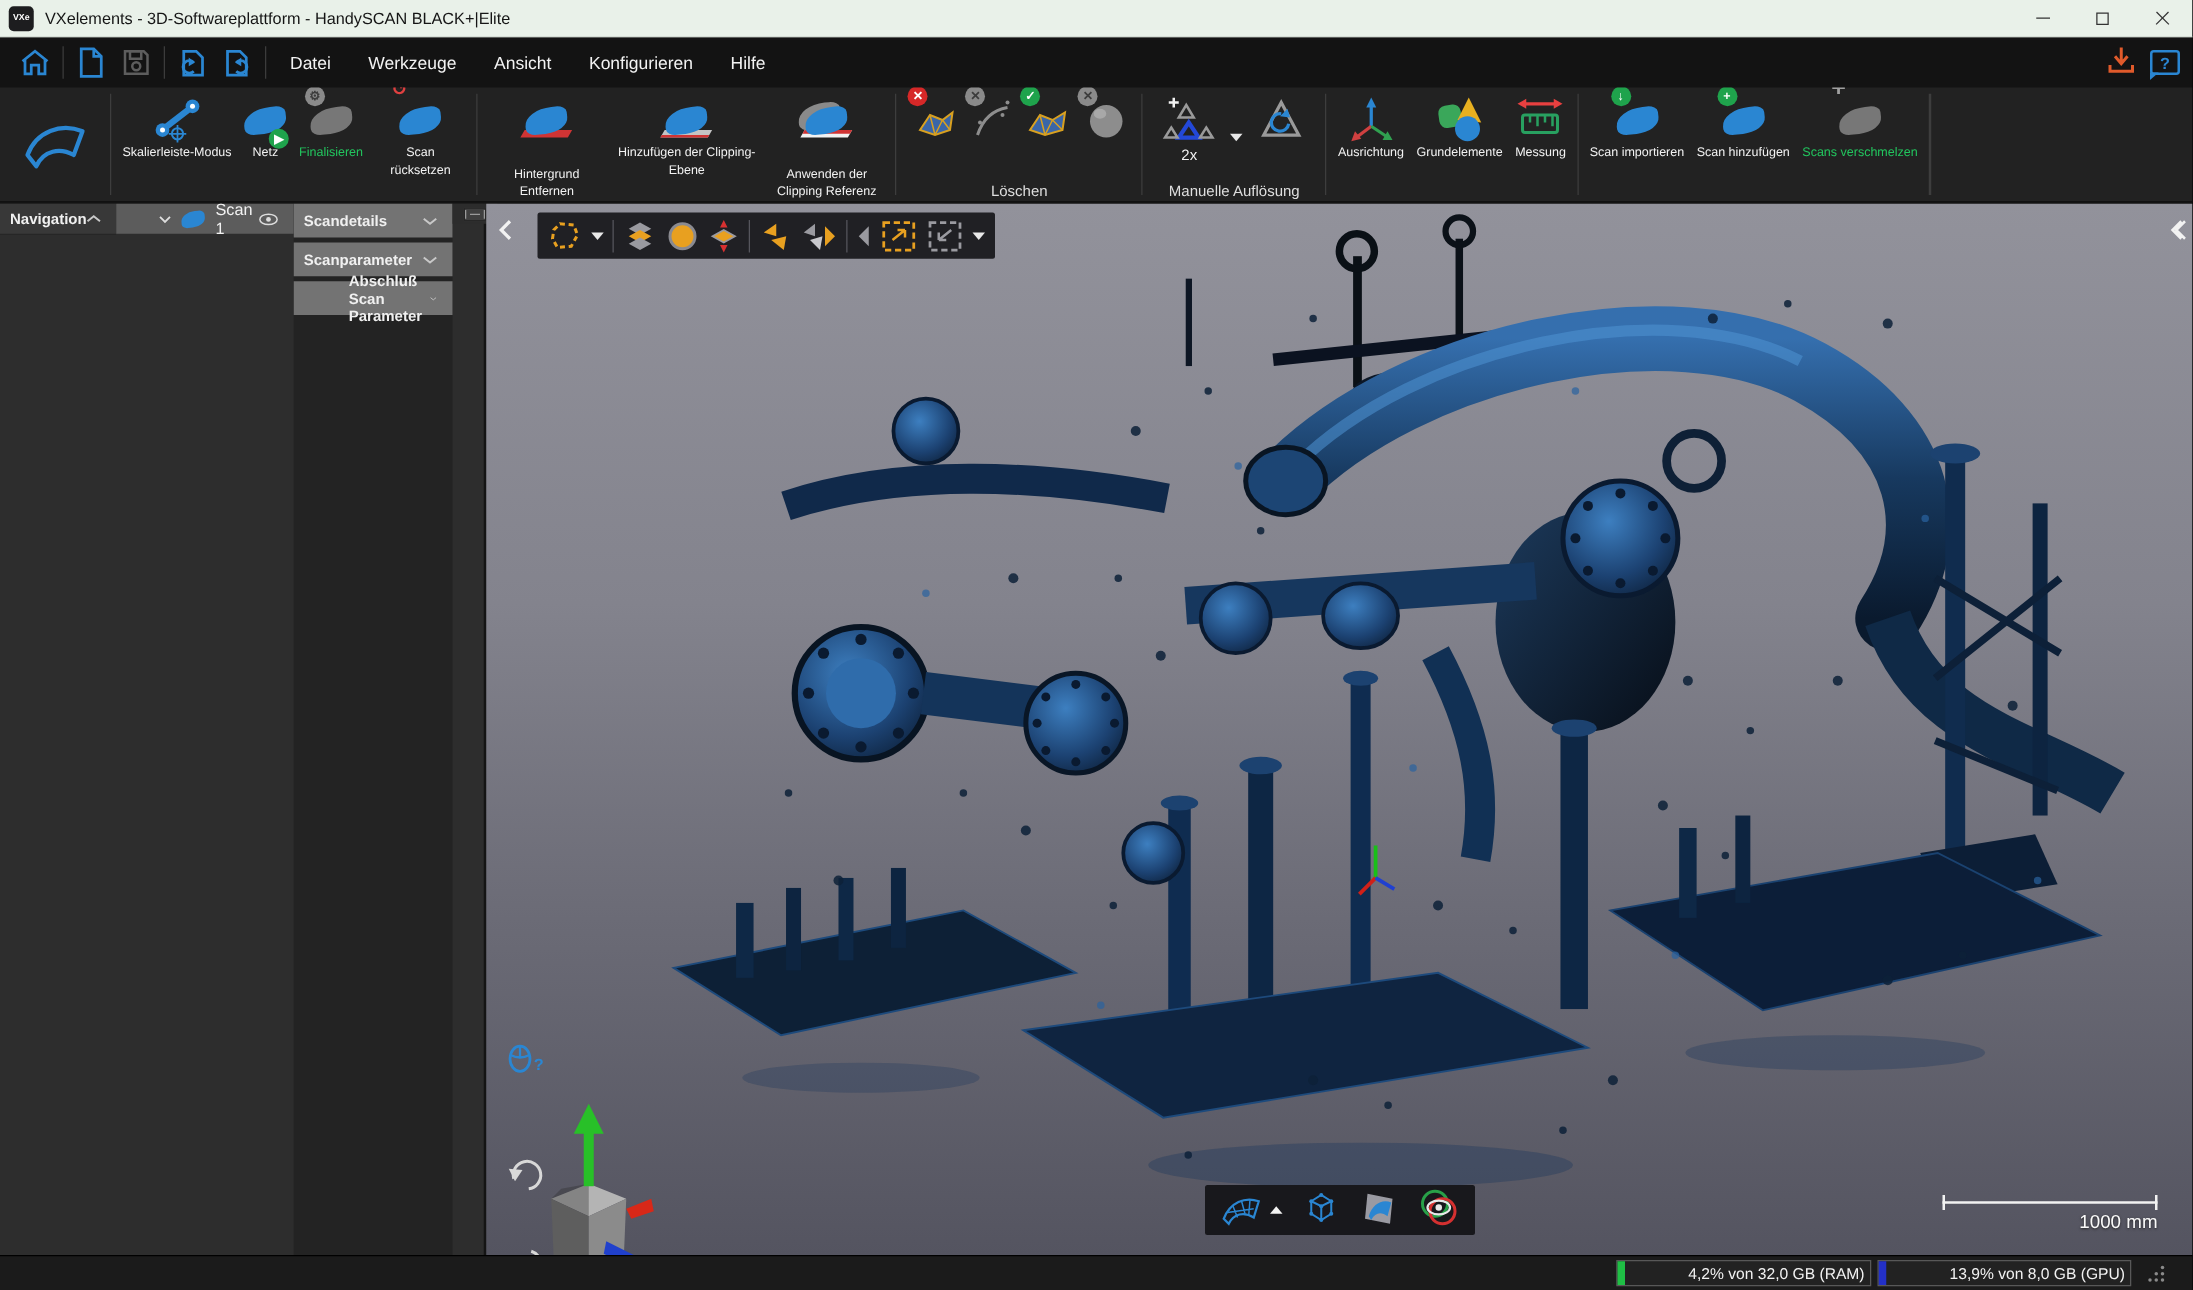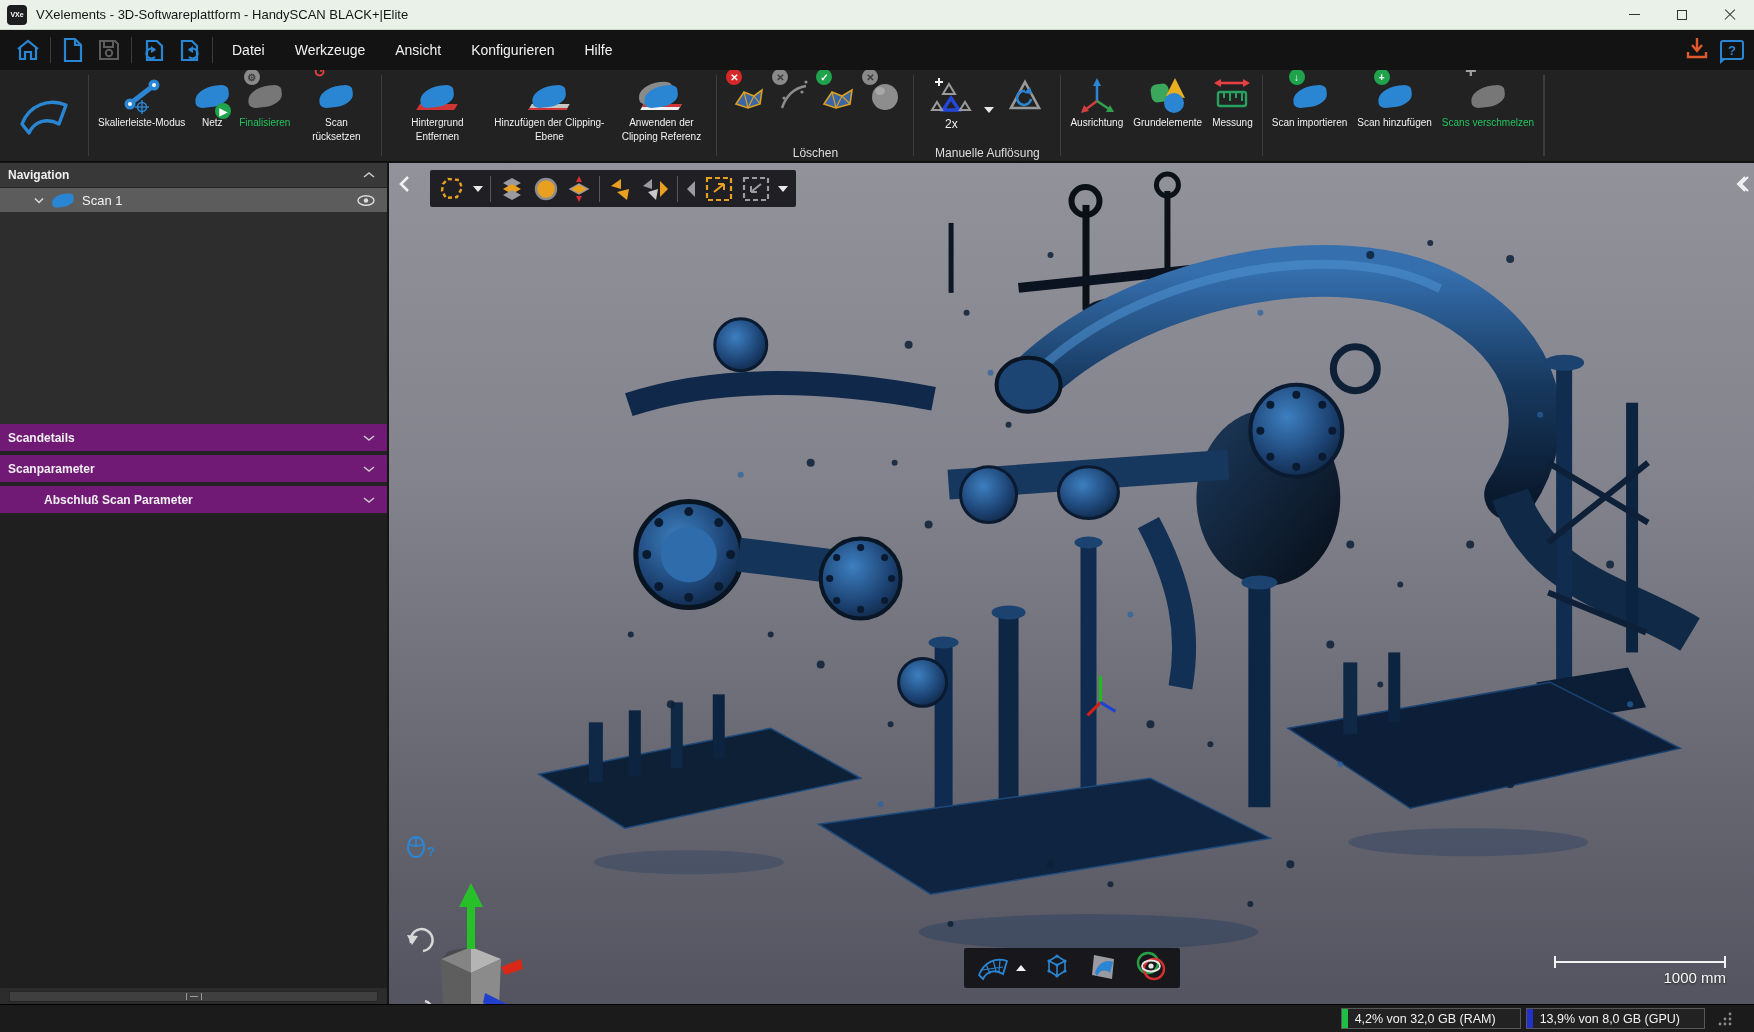--- a/index.html
+++ b/index.html
@@ -36,51 +36,51 @@
 
   
   .ribbon { position:absolute; top:70px; left:0; right:0; height:92px; background:#222222;
     display:flex; align-items:stretch; overflow:hidden; border-bottom:1px solid #0c0c0c; }
   .rsep { width:1px; background:#3d3d3d; margin:5px 0; }
   .rgroup { display:flex; position:relative; padding:5px 4px 16px 4px; align-items:flex-start; }
   .rbtn { display:flex; flex-direction:column; align-items:center; padding:1px 5px; }
   .ric { height:40px; display:flex; align-items:center; justify-content:center; position:relative; }
   .rlb { font-size:10px; line-height:14px; color:#f2f2f2; text-align:center; }
   .disabled .rlb { color:#22c55e; }
-  .w70{max-width:72px;} .w80{max-width:84px;} .w90{max-width:92px;} .w100{max-width:104px;}
+  .w70{max-width:72px;} .w80{max-width:84px;} .w90{max-width:92px;margin-top:17px;} .w100{max-width:104px;}
   .w110{max-width:112px;} .w140{max-width:142px;}
   .glabel { position:absolute; bottom:1px; left:0; right:0; text-align:center; font-size:12px; color:#dedede; }
   .logo-cell { width:88px; display:flex; align-items:center; justify-content:center; }
   .patch { width:34px; height:21px; background:#2a86d2; border-radius:65% 25% 55% 25%;
     transform:rotate(-6deg); position:relative; }
   .patch.gray { background:#777; }
   .badge { position:absolute; width:16px; height:16px; border-radius:50%; color:#fff; font-size:10px;
     font-weight:bold; display:flex; align-items:center; justify-content:center; z-index:2; }
   .badge.green { background:#1fa34c; } .badge.red { background:#d62828; } .badge.gray { background:#8a8a8a; color:#3c3c3c; }
   .badge.tl { left:-4px; top:-7px; }
   .freemark { position:absolute; left:-6px; top:-12px; font-size:15px; font-weight:bold; line-height:15px; }
   .slab { position:absolute; bottom:-3px; left:-2px; width:38px; height:6px; transform:skewX(-30deg); }
   .caret-d { width:0; height:0; border-left:5px solid transparent; border-right:5px solid transparent;
     border-top:6px solid #e8e8e8; }
   .res2x { font-size:12px; color:#f2f2f2; margin-top:1px; }
 
   
   .main { position:absolute; top:163px; left:0; right:0; bottom:28px; display:flex; }
-  .sidebar { width:389px; background:#2d2d2d; display:flex; flex-direction:column; border-right:2px solid #141414; }
+  .sidebar { width:389px; background:#2d2d2d; display:flex; border-right:2px solid #141414; }
   .navheader { height:25px; background:#383838; display:flex; align-items:center; padding:0 12px 0 8px;
     font-size:12px; font-weight:bold; color:#f0f0f0; border-bottom:1px solid #262626;}
   .navheader svg { margin-left:auto; }
   .trow { display:flex; align-items:center; font-size:13px; color:#f2f2f2; padding-right:12px; }
   .trow .eye { margin-left:auto; }
   .row-root { height:25px; background:#464646; font-weight:bold; font-size:15px; }
   .row-scan { height:24px; background:#5c5c5c; }
   .row-pos  { height:24px; }
   .chev { flex:0 0 auto; }
   .sections { background:#232323; padding-bottom:2px; }
-  .sechdr { height:27px; background:#701a75; margin-bottom:4px; display:flex; align-items:center;
+  .sechdr { height:27px; background:#737373; margin-bottom:4px; display:flex; align-items:center;
     padding:0 12px 0 8px; font-size:12px; font-weight:bold; color:#f0f0f0; }
   .sechdr svg { margin-left:auto; }
   .side-fill-top { height:212px; background:#2d2d2d; }
   .side-fill-bottom { flex:1; background:#1f1f1f; }
   .side-scroll { height:16px; background:#2c2c2c; display:flex; align-items:center; padding:0 9px; }
   .scroll-track { flex:1; height:11px; background:#3f3f3f; border:1px solid #262626;
     display:flex; align-items:center; justify-content:center; }
   .scroll-grip { width:16px; height:7px; border-left:1px solid #9a9a9a; border-right:1px solid #9a9a9a;
     display:flex; align-items:center; justify-content:center; }
   .scroll-grip i { display:block; width:8px; height:1px; background:#9a9a9a; }
@@ -103,21 +103,21 @@
   .scale-line:before,.scale-line:after { content:""; position:absolute; top:-5px; width:2px; height:12px; background:#f2f2f2; }
   .scale-line:before { left:0; } .scale-line:after { right:0; }
   .scale-text { margin-top:6px; text-align:right; font-size:15px; color:#fafafa; text-shadow:0 1px 2px #222; }
   .mousehelp { position:absolute; left:17px; top:672px; display:flex; align-items:flex-end; }
   .mousehelp span { color:#2a86d2; font-size:13px; font-weight:bold; margin-left:1px; }
   .navcube { position:absolute; left:8px; top:700px; }
 
   
   .statusbar { position:absolute; bottom:0; left:0; right:0; height:28px; background:#1b1b1b;
     border-top:1px solid #000; display:flex; align-items:center; justify-content:flex-end; gap:5px; padding-right:22px; }
-  .stat-box { display:flex; align-items:center; height:21px; border:1px solid #585858; background:#222; padding-right:24px; }
+  .stat-box { display:flex; align-items:center; height:21px; border:1px solid #585858; background:#222; padding-right:4px;gap:44px; }
   .stat-fill { width:6px; height:100%; margin-right:7px; }
   .stat-fill.ram { background:#1fbf45; } .stat-fill.gpu { background:#2330c8; }
   .stat-box span { font-size:12.5px; color:#f2f2f2; }
   .grip { margin-left:8px; }
 </style>
 </head>
 <body>
 
 <div class="app">
 

